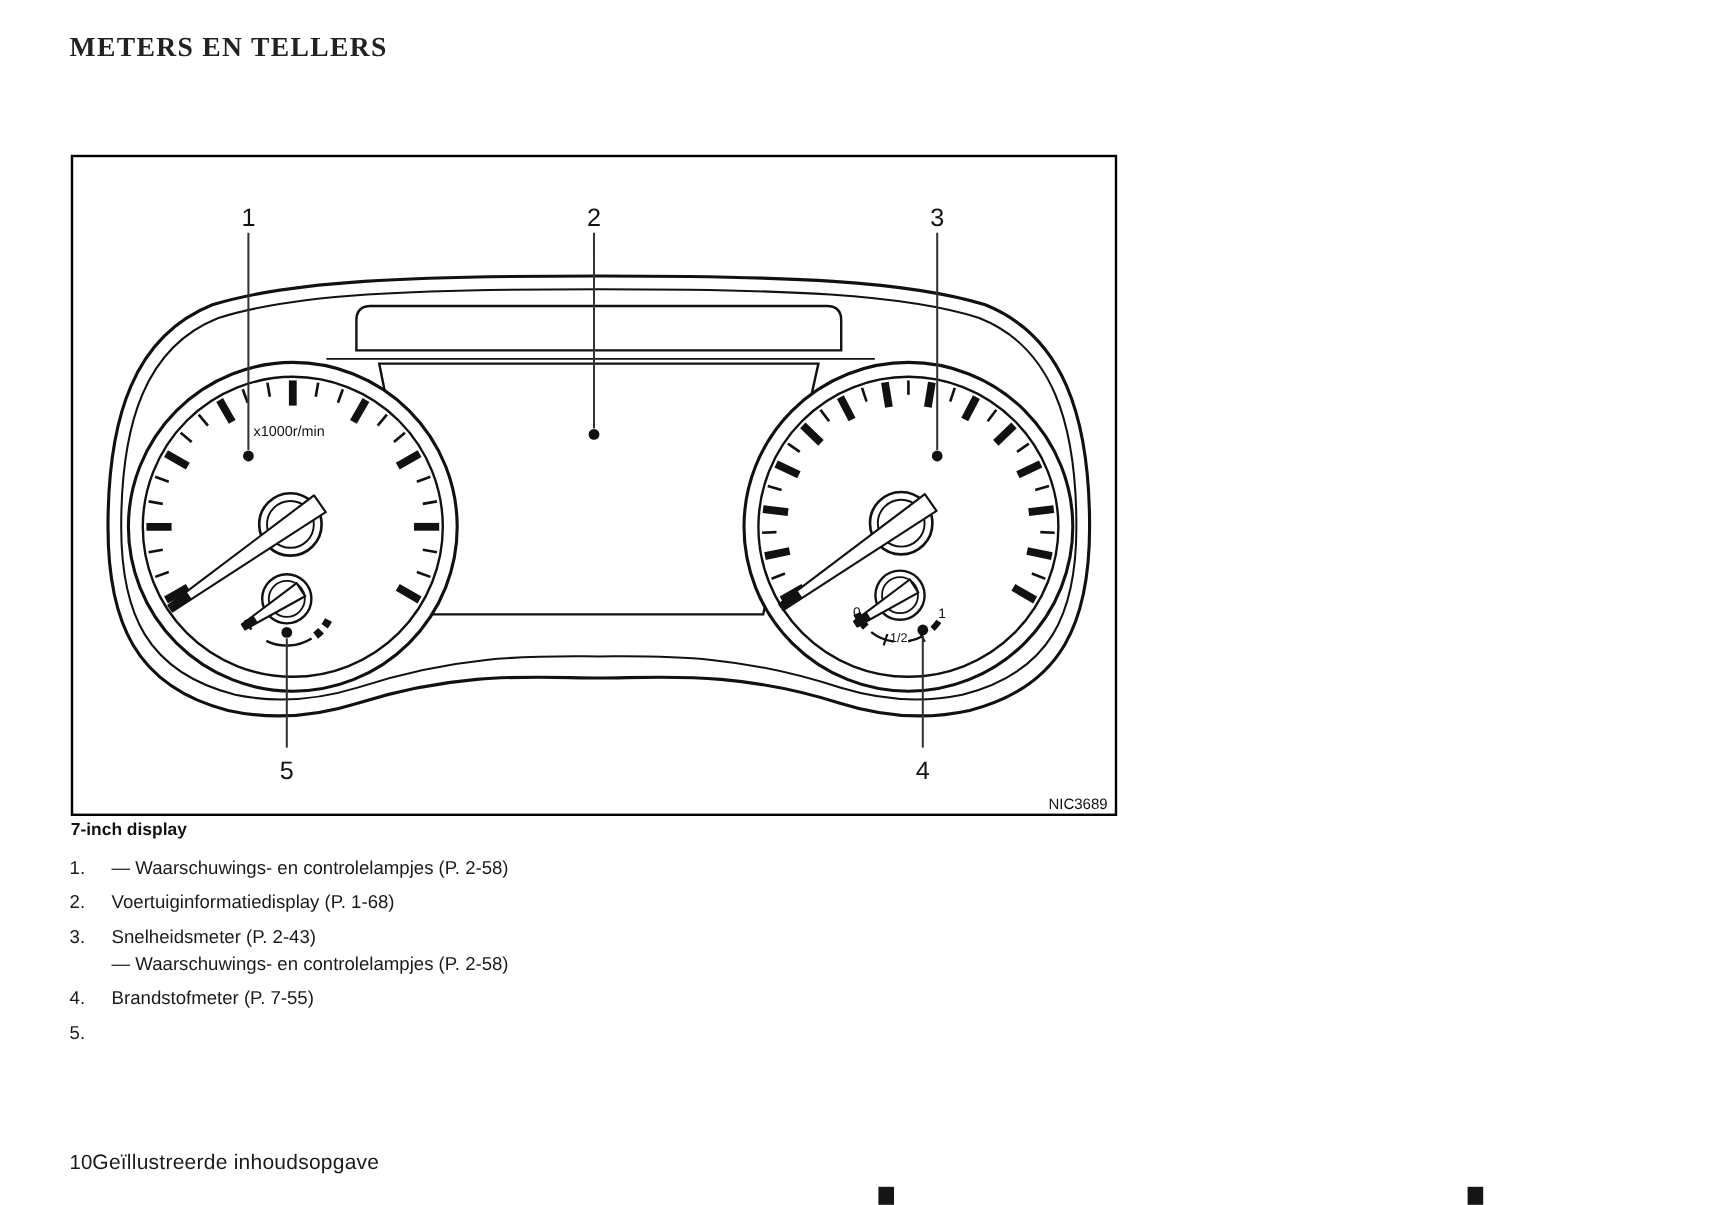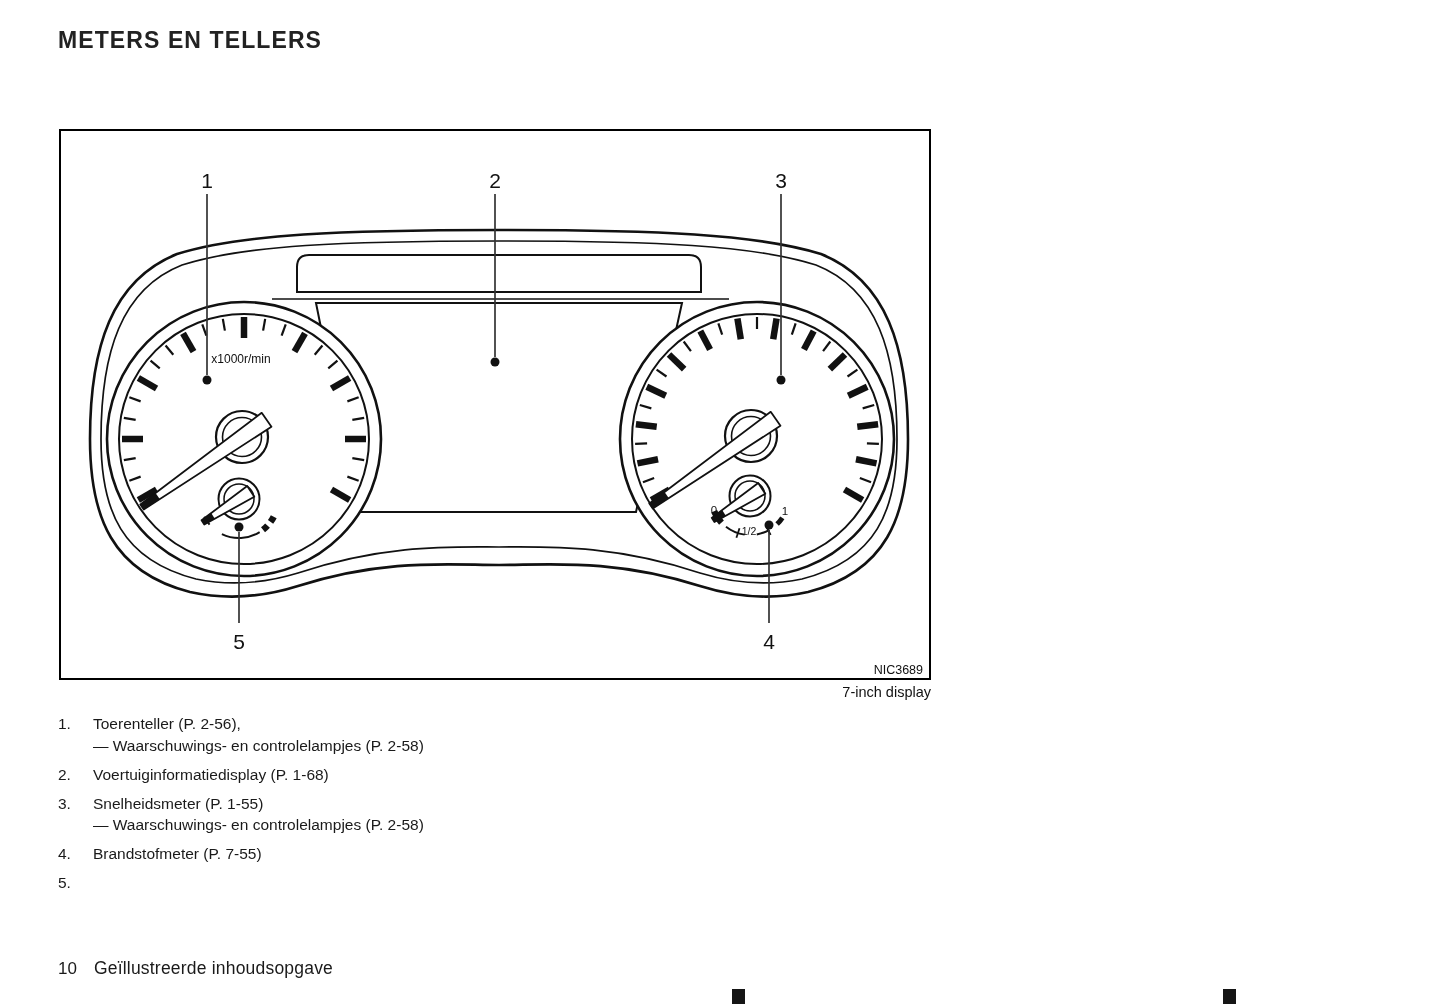--- a/index.html
+++ b/index.html
@@ -3,41 +3,41 @@
 <meta charset="utf-8">
 <style>
   html,body{margin:0;padding:0;}
   body{
     width:1445px;height:1004px;position:relative;overflow:hidden;
     background:#ffffff;color:#1a1a1a;
     font-family:"Liberation Sans","DejaVu Sans",sans-serif;
   }
   .page-title{
     position:absolute;left:58px;top:27px;
-    font-size:23px;font-weight:600;letter-spacing:1.1px;color:#222;
+    font-size:23px;font-weight:600;letter-spacing:1.1px;color:#222;font-family:Liberation Serif, serif;
   }
   .figure-box{
     position:absolute;left:59px;top:129px;width:872px;height:551px;
     border:2px solid #000;box-sizing:border-box;background:#fff;
   }
   .figure-box svg{display:block;width:100%;height:100%;}
   .figure-caption{
-    position:absolute;left:59px;top:684px;width:872px;text-align:right;
-    font-size:14.5px;font-weight:normal;color:#111;
+    position:absolute;left:59px;top:684px;width:872px;text-align:left;
+    font-size:14.5px;font-weight:bold;color:#111;
   }
   .legend{
     position:absolute;left:58px;top:713px;width:760px;
     font-size:15.5px;line-height:21.5px;color:#1a1a1a;
   }
   .legend-item{display:flex;margin-bottom:7.5px;}
   .legend-item .num{width:35px;flex:none;}
   .legend-item .line{display:block;}
   .page-footer{
     position:absolute;left:58px;top:958px;
-    display:flex;align-items:baseline;gap:17px;font-size:17px;
+    display:flex;align-items:baseline;font-size:17px;
   }
   .footer-title{font-weight:normal;font-size:17.5px;letter-spacing:0.2px;}
   .print-mark{position:absolute;width:13px;height:15px;background:#151515;}
   .print-mark.m1{left:732px;top:989px;}
   .print-mark.m2{left:1223px;top:989px;}
   text{font-family:"Liberation Sans","DejaVu Sans",sans-serif;fill:#111;}
 </style>
 </head>
 <body>
 
@@ -182,34 +182,33 @@
     <text x="862" y="543" font-size="12.5" text-anchor="end">NIC3689</text>
   </svg>
 </div>
 
 <div class="figure-caption">7-inch display</div>
 
 <div class="legend">
   <div class="legend-item">
     <span class="num">1.</span>
     <span class="txt">
-      <span class="line">Toerenteller (P. 2-56),</span>
       <span class="line">— Waarschuwings- en controlelampjes (P. 2-58)</span>
     </span>
   </div>
   <div class="legend-item">
     <span class="num">2.</span>
     <span class="txt">
       <span class="line">Voertuiginformatiedisplay (P. 1-68)</span>
     </span>
   </div>
   <div class="legend-item">
     <span class="num">3.</span>
     <span class="txt">
-      <span class="line">Snelheidsmeter (P. 1-55)</span>
+      <span class="line">Snelheidsmeter (P. 2-43)</span>
       <span class="line">— Waarschuwings- en controlelampjes (P. 2-58)</span>
     </span>
   </div>
   <div class="legend-item">
     <span class="num">4.</span>
     <span class="txt">
       <span class="line">Brandstofmeter (P. 7-55)</span>
     </span>
   </div>
   <div class="legend-item">

